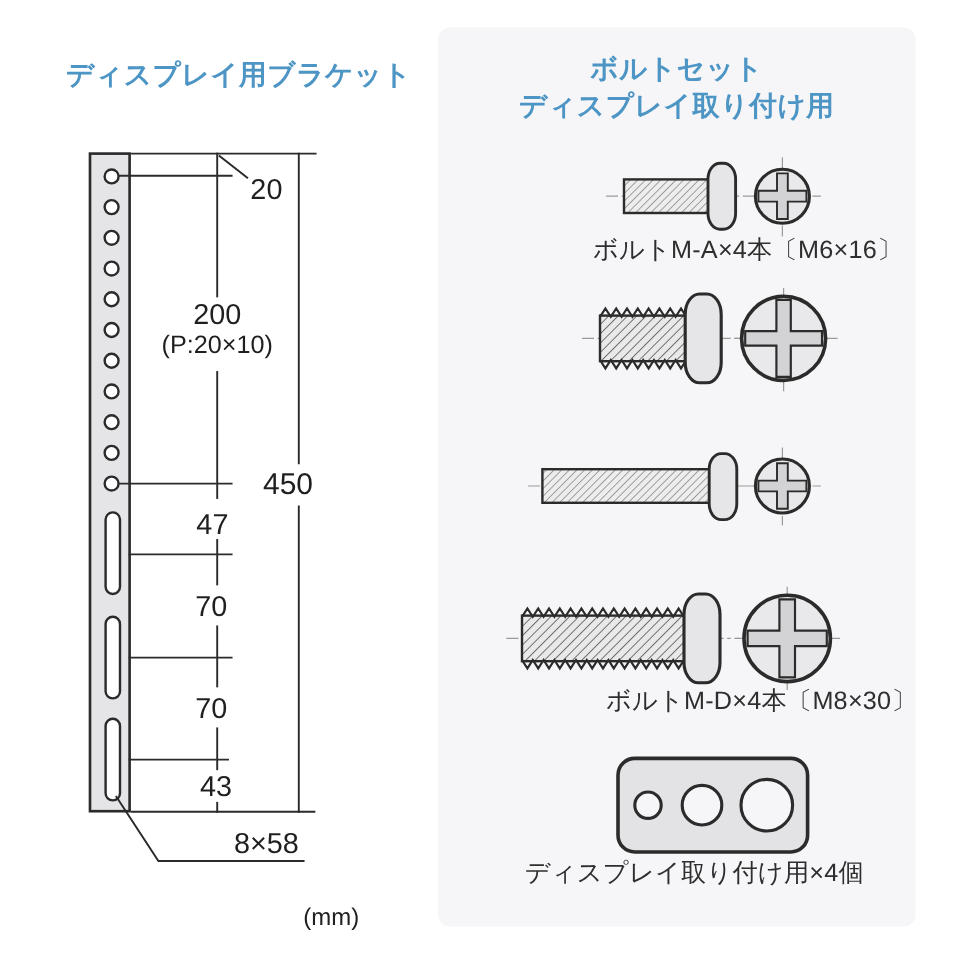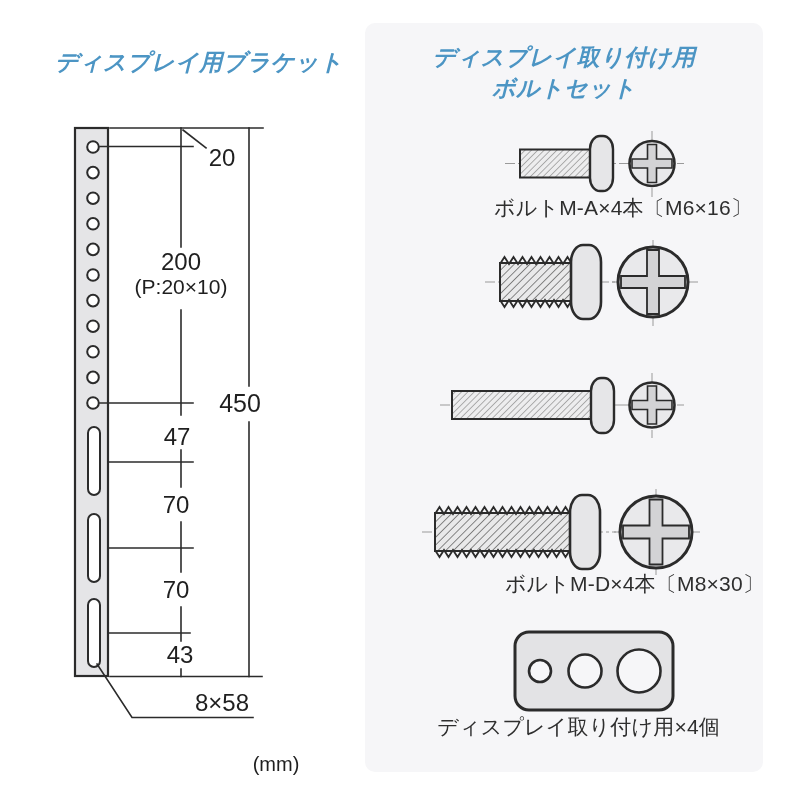--- a/index.html
+++ b/index.html
@@ -1,20 +1,20 @@
 <!DOCTYPE html>
 <html><head>
 <meta charset="utf-8">
 <style>
   html,body{margin:0;padding:0;background:#ffffff;}
   body{font-family:"Liberation Sans","DejaVu Sans",sans-serif;}
   #stage{position:relative;width:800px;height:800px;background:#ffffff;overflow:hidden;}
   .panel{position:absolute;left:365px;top:23px;width:398px;height:749px;
          background:#f6f6f8;border-radius:10px;}
-  .title{position:absolute;font-weight:bold;font-size:23px;color:#4c95c4;letter-spacing:0.5px;font-style:italic;}
+  .title{position:absolute;font-weight:bold;font-size:23px;color:#4c95c4;letter-spacing:0.5px;}
   .title-left{left:55px;top:47px;width:310px;}
   .title-right{left:365px;top:42px;width:398px;text-align:center;line-height:31px;}
   .item-label{position:absolute;font-size:21px;color:#2e2e2e;text-align:right;width:320px;
               font-weight:500;letter-spacing:0.2px;}
   .lbl-ma{left:432px;top:194px;}
   .lbl-mb{left:432px;top:317px;}
   .lbl-mc{left:432px;top:432px;}
   .lbl-md{left:444px;top:570px;}
   .lbl-washer{left:400px;top:713px;}
   svg{position:absolute;left:0;top:0;}
@@ -26,22 +26,22 @@
 </style>
 </head>
 <body>
 
 <div id="stage">
 
   <div class="panel"></div>
 
   <div class="title title-left">ディスプレイ用ブラケット</div>
   <div class="title title-right">
+    <div>ボルトセット</div>
     <div>ディスプレイ取り付け用</div>
-    <div>ボルトセット</div>
   </div>
 
   <div class="item-label lbl-ma">ボルトM-A×4本〔M6×16〕</div>
   <div class="item-label lbl-md">ボルトM-D×4本〔M8×30〕</div>
   <div class="item-label lbl-washer">ディスプレイ取り付け用×4個</div>
 
   <svg width="800" height="800" viewBox="0 0 800 800">
     <defs>
       <pattern id="hatch6" width="4.5" height="4.5" patternUnits="userSpaceOnUse" patternTransform="rotate(45)">
         <rect width="4.5" height="4.5" fill="#ededee"></rect>

